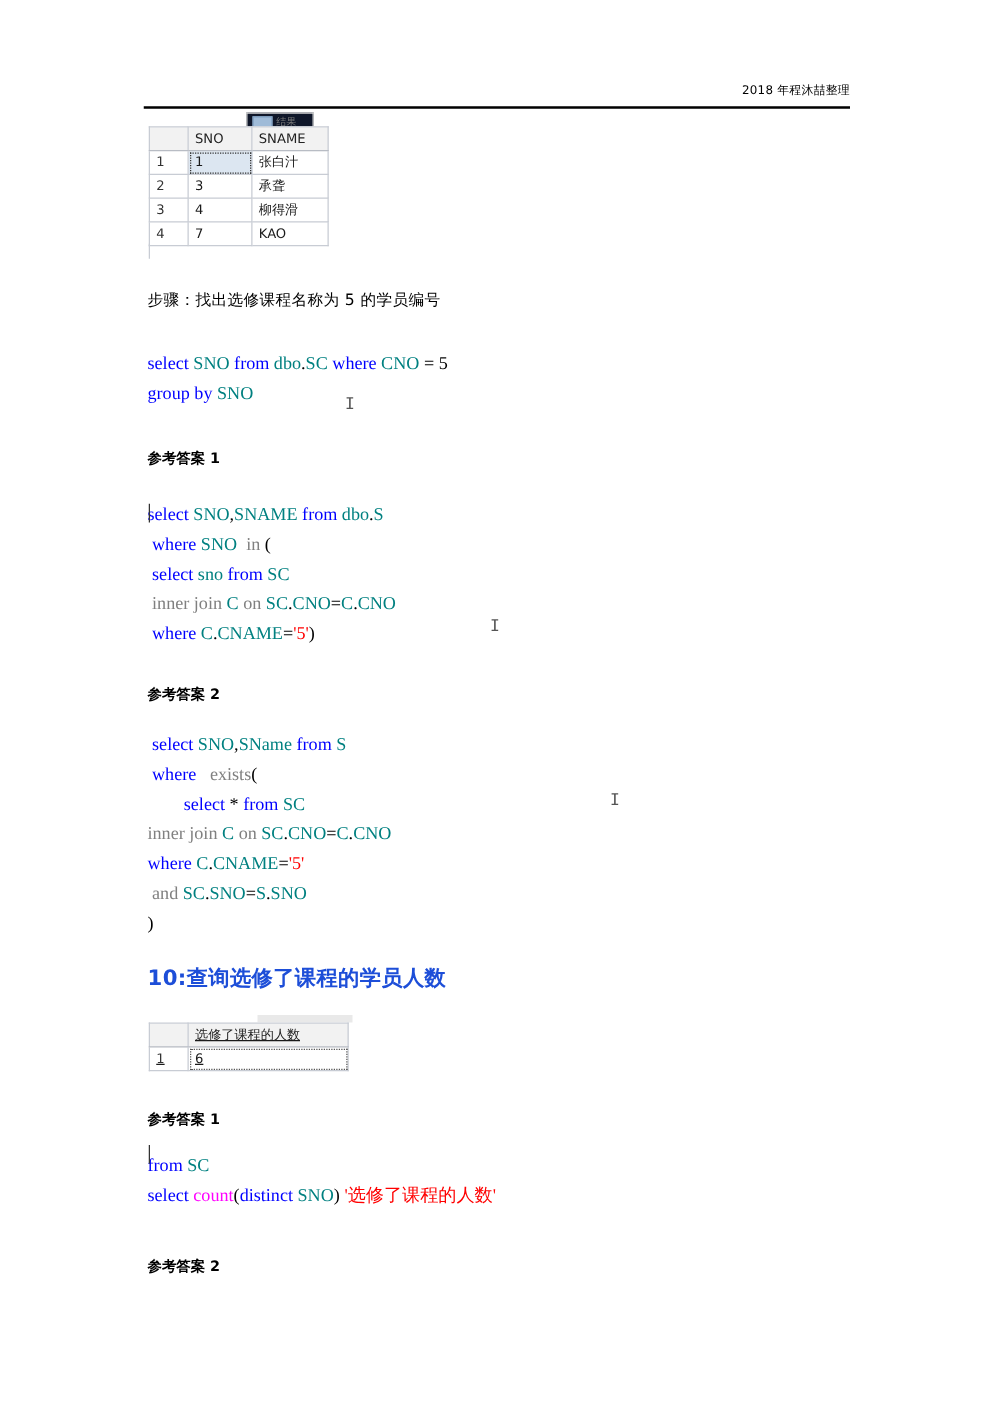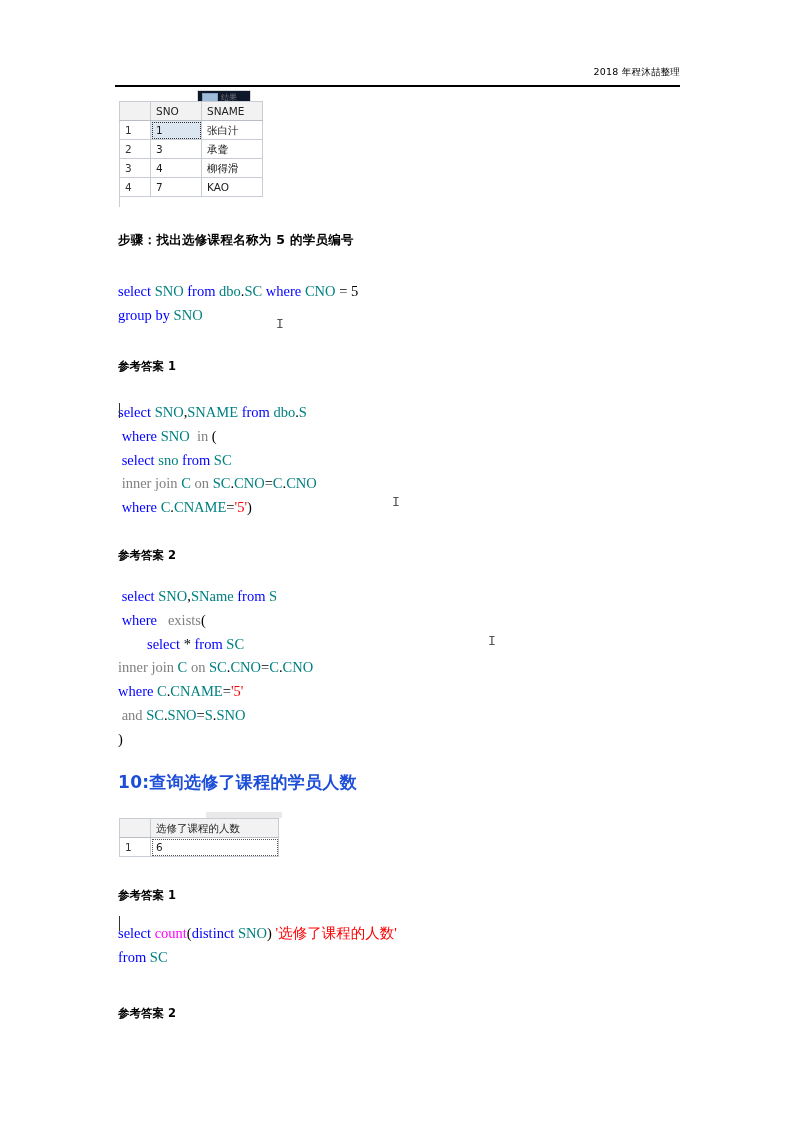--- a/index.html
+++ b/index.html
@@ -124,21 +124,21 @@
   .grid-rail {
     position: absolute;
     border-left: 1px solid #c8ccd4;
   }
 
   
   .hd-step {
     position: absolute;
     font-family: "DejaVu Sans", sans-serif;
     font-size: 12.5px;
-    font-weight: bold;
+    font-weight: normal;
     color: #000;
     white-space: nowrap;
     letter-spacing: 0.3px;
   }
   .hd-answer {
     position: absolute;
     font-family: "DejaVu Sans", sans-serif;
     font-size: 11.5px;
     font-weight: bold;
     color: #000;
@@ -249,35 +249,35 @@
 
   <div class="hd-answer" style="left:118px; top:548px;">参考答案 2</div>
 
   <div class="code" id="code-a1b" style="left:118px; top:585px;"><div><span class="p"> </span><span class="k">select </span><span class="id">SNO</span><span class="p">,</span><span class="id">SName</span><span class="p"> </span><span class="k">from</span><span class="p"> </span><span class="id">S</span></div><div><span class="p"> </span><span class="k">where</span><span class="p">   </span><span class="g">exists</span><span class="p">(</span></div><div><span class="p">        </span><span class="k">select </span><span class="p">* </span><span class="k">from</span><span class="p"> </span><span class="id">SC</span></div><div><span class="g">inner join</span><span class="p"> </span><span class="id">C</span><span class="p"> </span><span class="g">on</span><span class="p"> </span><span class="id">SC</span><span class="p">.</span><span class="id">CNO</span><span class="p">=</span><span class="id">C</span><span class="p">.</span><span class="id">CNO</span></div><div><span class="k">where</span><span class="p"> </span><span class="id">C</span><span class="p">.</span><span class="id">CNAME</span><span class="p">=</span><span class="s">'5'</span></div><div><span class="p"> </span><span class="g">and</span><span class="p"> </span><span class="id">SC</span><span class="p">.</span><span class="id">SNO</span><span class="p">=</span><span class="id">S</span><span class="p">.</span><span class="id">SNO</span></div><div><span class="p">)</span></div></div>
   <div class="ibeam" style="left:488px; top:633px;"></div>
 
   <div class="hd-section" style="left:118px; top:771px;">10:查询选修了课程的学员人数</div>
 
   <div class="toolbar-sliver" style="left:206px; top:812px; width:76px; height:6px; border:none; background:#e9e9e9;"></div>
 
-  <table class="grid" id="grid2" style="left:119px; top:818px;">
+  <table class="grid" id="grid2" style="left:119px; top:818px;text-decoration:underline;">
     <thead>
       <tr>
         <th class="corner"></th>
         <th style="width:117px;">选修了课程的人数</th>
       </tr>
     </thead>
     <tbody id="grid2-body">
         <tr>
           <td class="rownum">1</td>
           <td class="seldot">6</td>
         </tr>
       </tbody>
   </table>
 
   <div class="hd-answer" style="left:118px; top:888px;">参考答案 1</div>
 
-  <div class="code" id="code-a2a" style="left:118px; top:922px;"><div><span class="k">select </span><span class="f">count</span><span class="p">(</span><span class="k">distinct </span><span class="id">SNO</span><span class="p">) </span><span class="s">'选修了课程的人数'</span></div><div><span class="k">from</span><span class="p"> </span><span class="id">SC</span></div></div>
+  <div class="code" id="code-a2a" style="left:118px; top:922px;"><div><span class="k">from</span><span class="p"> </span><span class="id">SC</span></div><div><span class="k">select </span><span class="f">count</span><span class="p">(</span><span class="k">distinct </span><span class="id">SNO</span><span class="p">) </span><span class="s">'选修了课程的人数'</span></div></div>
   <div class="caret" style="left:119px; top:916px; height:15px;"></div>
 
   <div class="hd-answer" style="left:118px; top:1006px;">参考答案 2</div>
 
 </div>
 
 </body></html>

